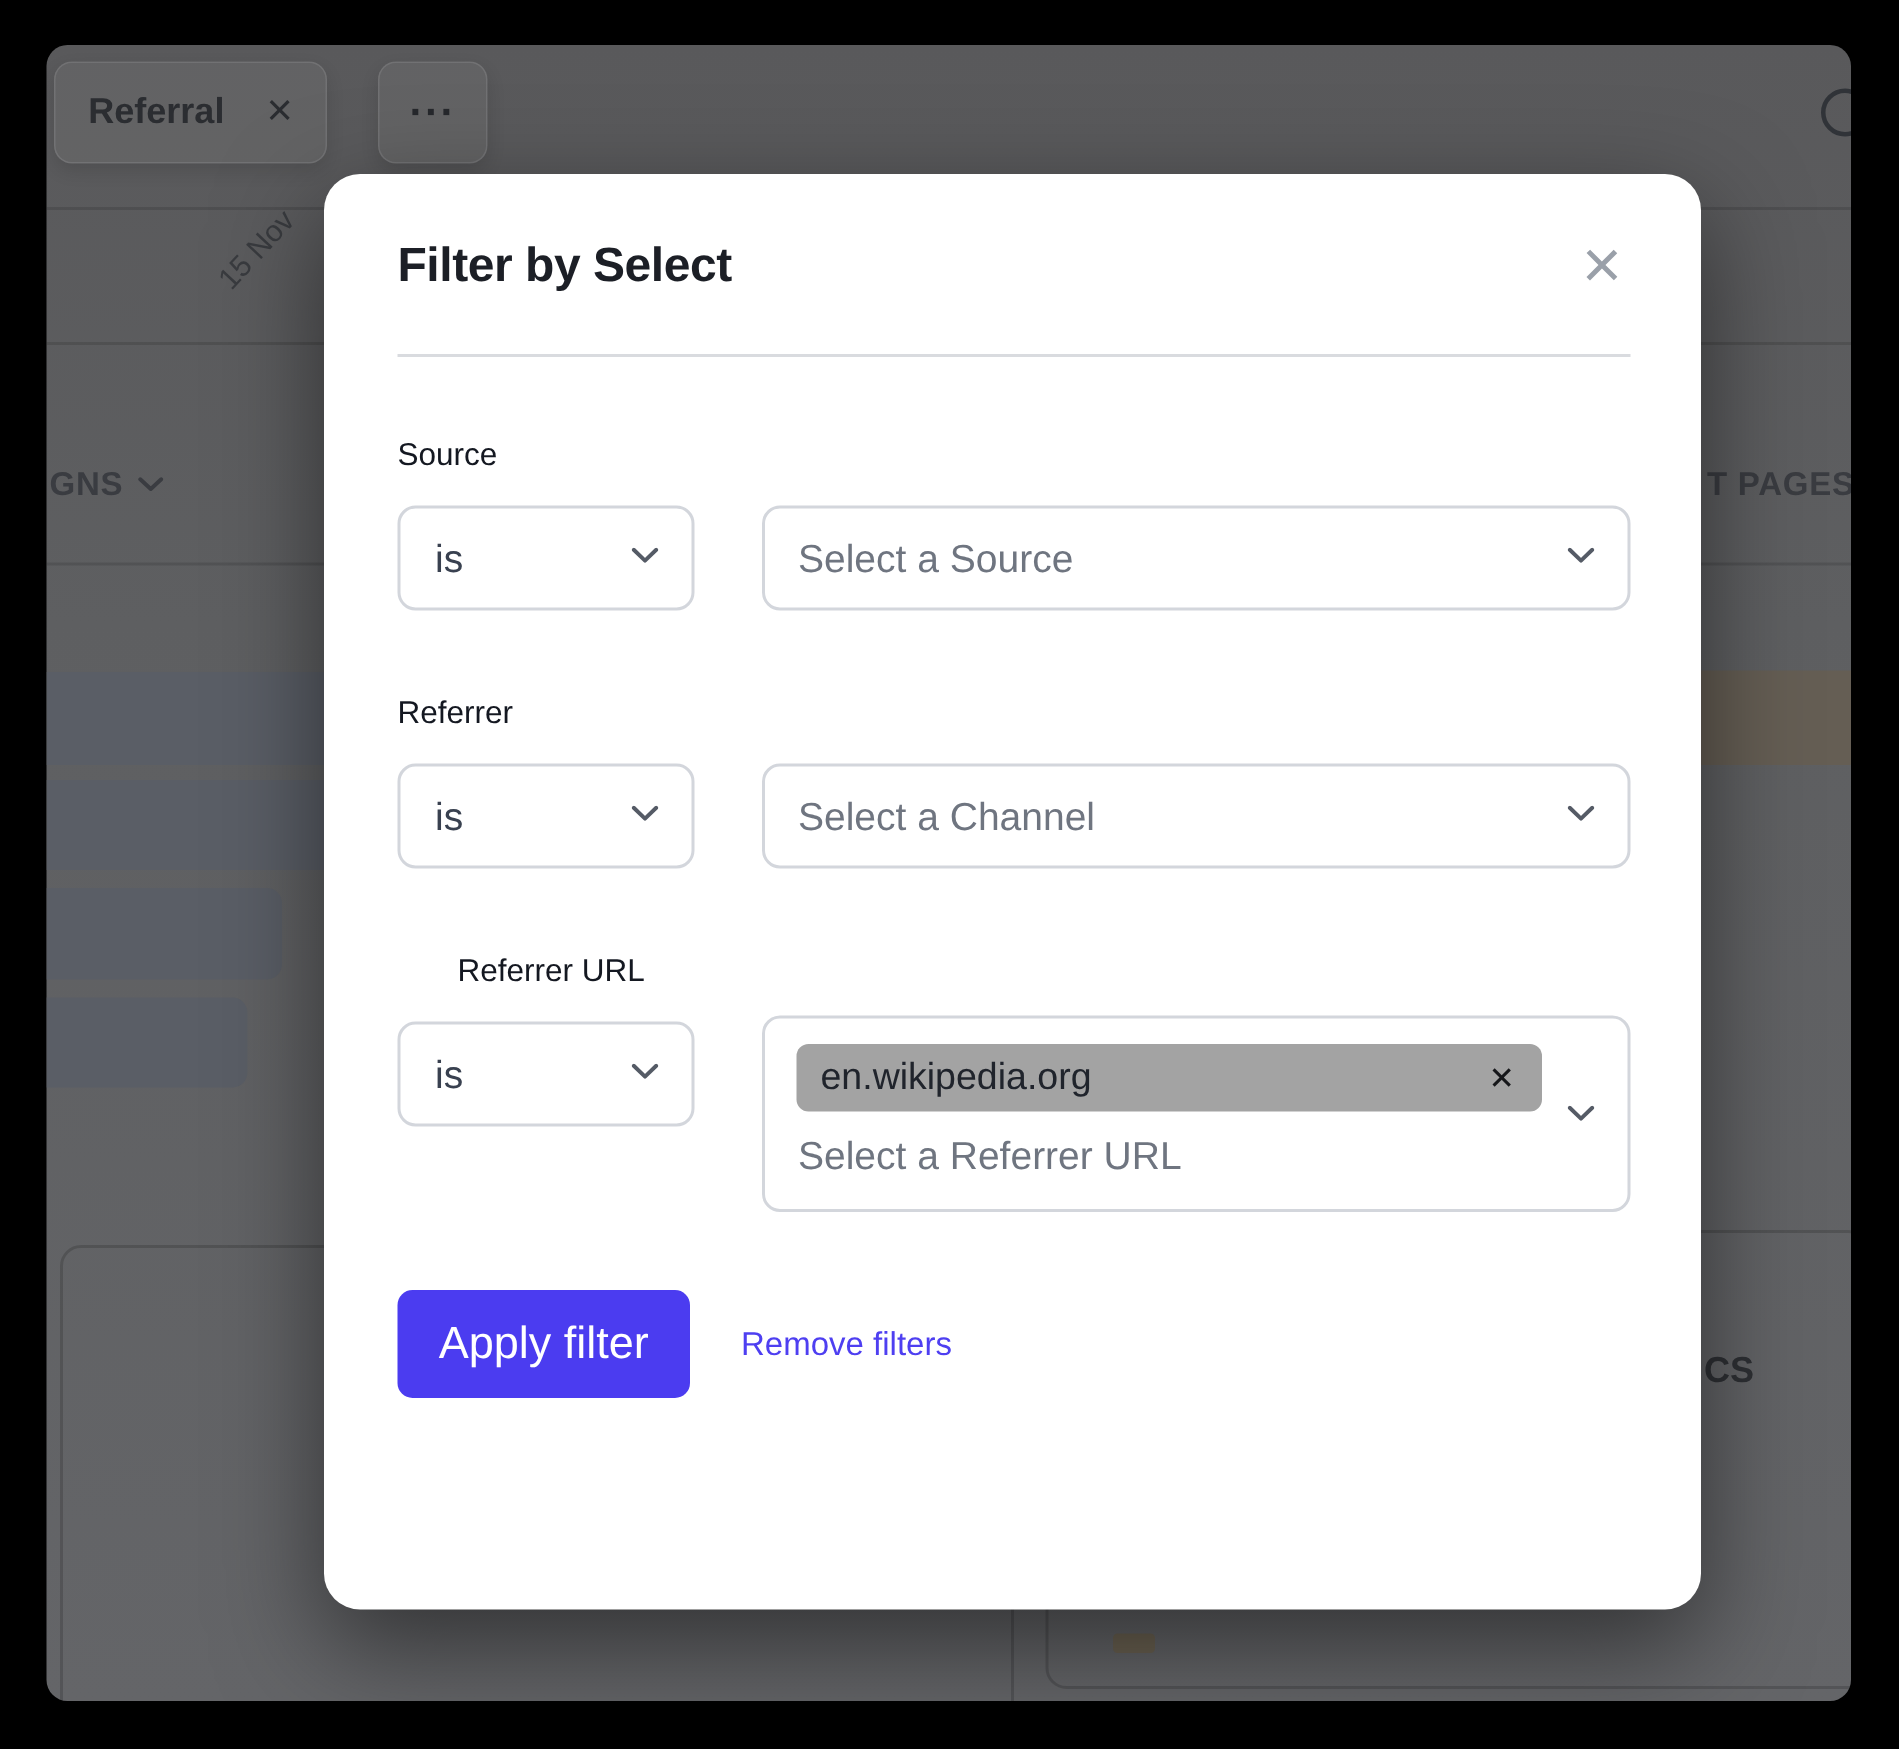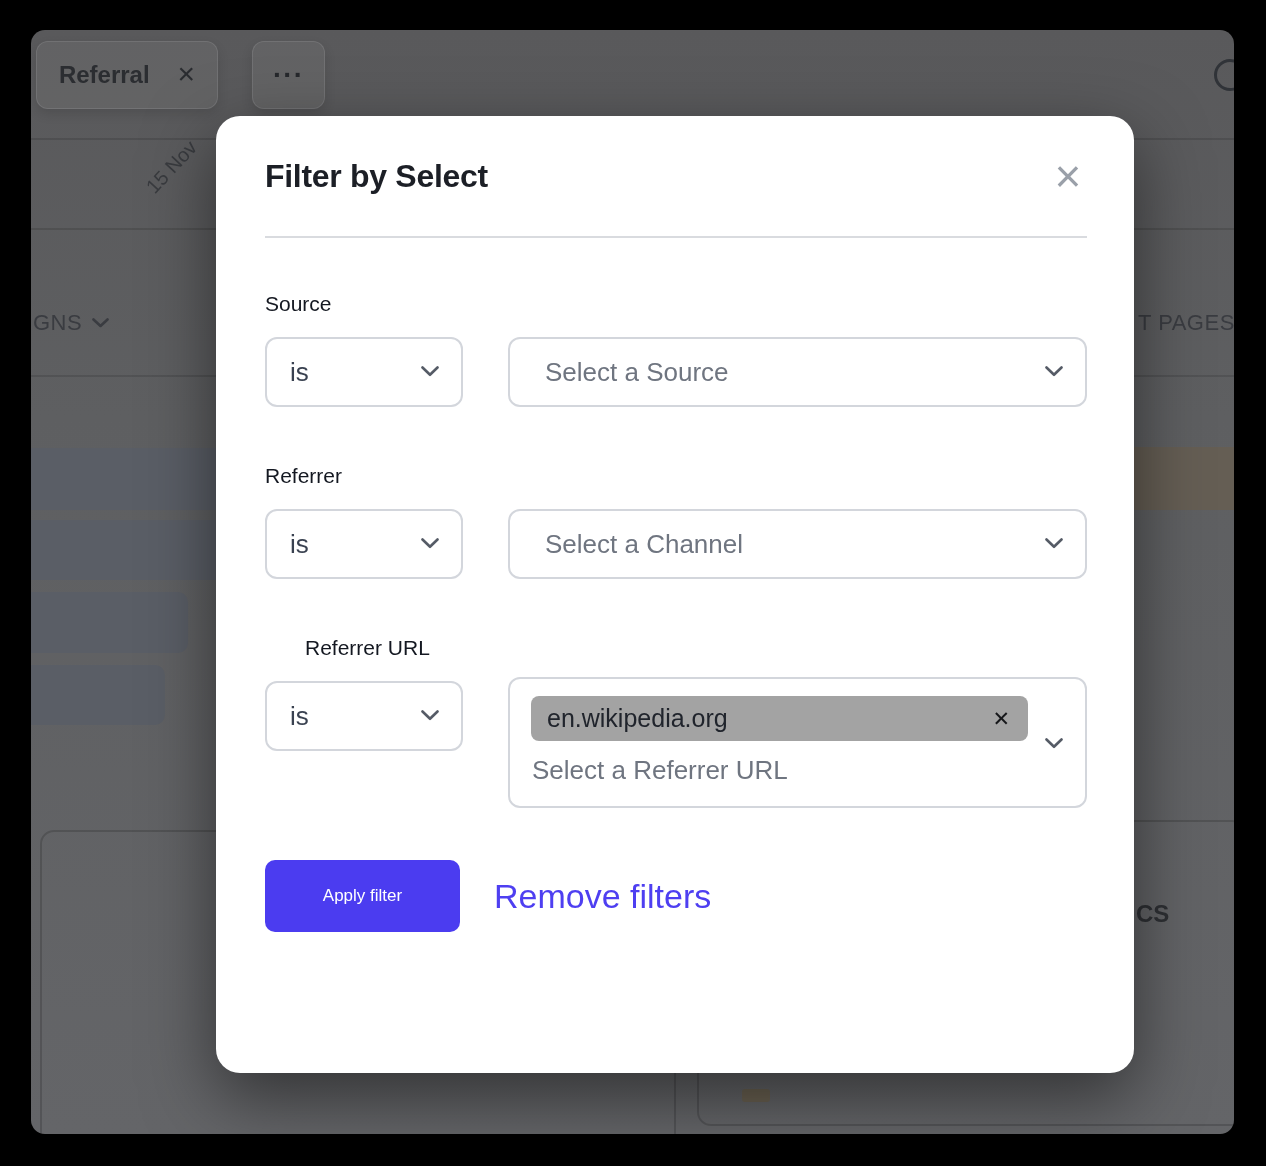--- a/index.html
+++ b/index.html
@@ -34,21 +34,21 @@
   .search-lens{
     left:1183px;top:29px;width:26px;height:26px;border-radius:50%;
     border:3px solid #303338;background:transparent;
   }
   .bg-line{left:0;width:1203px;height:2px;background:rgba(0,0,0,0.13);}
   .date-label{
     left:100px;top:105px;width:120px;color:#393b3f;font-size:20px;font-weight:500;
     transform:rotate(-47deg);white-space:nowrap;
   }
   .section-head{
-    color:#3a3c41;font-size:22px;font-weight:400;letter-spacing:0.5px;
+    color:#3a3c41;font-size:22px;font-weight:700;letter-spacing:0.5px;
     display:flex;align-items:center;gap:10px;white-space:nowrap;
   }
   .bg-divider{left:0;width:1203px;height:2px;background:rgba(0,0,0,0.12);}
   .bg-bar{background:#5a5e66;}
   .bg-bar.rounded{border-radius:0 10px 10px 0;}
   .tan-band{left:1103px;top:417px;width:100px;height:63px;background:#655e54;}
   .partial-cs{left:1105px;top:870px;color:#2e3034;font-size:24px;font-weight:600;}
   .bg-card{
     border:2px solid rgba(0,0,0,0.16);border-radius:14px;background:transparent;
   }
@@ -66,47 +66,47 @@
     left:828px;top:36px;width:48px;height:48px;display:flex;align-items:center;justify-content:center;
     color:#9aa0a9;font-size:46px;font-weight:300;line-height:1;cursor:pointer;
   }
   .modal-divider{left:49px;top:120px;width:822px;height:2px;background:#d9dbdf;}
   .field-label{left:49px;font-size:21px;font-weight:500;color:#141821;}
   .select{
     border:2px solid #d3d6dc;border-radius:12px;background:#fff;box-sizing:border-box;
     display:flex;align-items:center;
   }
   .select .sel-text{margin-left:23px;font-size:26px;color:#394150;}
-  .select .sel-placeholder{margin-left:35px;font-size:26px;color:#6f7580;}
+  .select .sel-placeholder{margin-left:22px;font-size:26px;color:#6f7580;}
   .select .chev{position:absolute;right:22px;top:50%;transform:translateY(-50%);}
   .op-select{left:49px;width:198px;height:70px;}
   .val-select{left:292px;width:579px;height:70px;}
   .combo{
     left:292px;width:579px;height:131px;border:2px solid #d3d6dc;border-radius:12px;
     background:#fff;box-sizing:border-box;
   }
   .combo .chev{position:absolute;right:22px;top:56px;}
   .combo-chip{
     position:absolute;left:21px;top:17px;width:497px;height:45px;border-radius:8px;
     background:#a3a3a3;display:flex;align-items:center;box-sizing:border-box;
   }
   .combo-chip .chip-text{margin-left:16px;font-size:25px;color:#20242c;}
   .combo-chip .chip-remove{
     position:absolute;right:18px;top:50%;transform:translateY(-50%);
     font-family:"DejaVu Sans",sans-serif;font-size:21px;font-weight:700;color:#16171a;cursor:pointer;
   }
   .combo .combo-placeholder{position:absolute;left:22px;top:76px;font-size:26px;color:#6f7580;}
   .apply-btn{
     left:49px;top:744px;width:195px;height:72px;border-radius:10px;background:#4b3cf0;border:none;
-    color:#ffffff;font-size:17px;font-weight:500;display:flex;align-items:center;justify-content:center;
+    color:#ffffff;font-size:30px;font-weight:500;display:flex;align-items:center;justify-content:center;
     cursor:pointer;font-family:inherit;
   }
   .remove-link{
     left:278px;top:744px;height:72px;display:flex;align-items:center;
-    color:#4e3ff1;font-size:34px;font-weight:500;cursor:pointer;
+    color:#4e3ff1;font-size:22px;font-weight:500;cursor:pointer;
   }
 </style>
 </head>
 <body>
 
 <div class="abs app-window">
 
   <div class="abs toolbar-chip">
     <span>Referral</span>
     <span class="chip-x">×</span>

